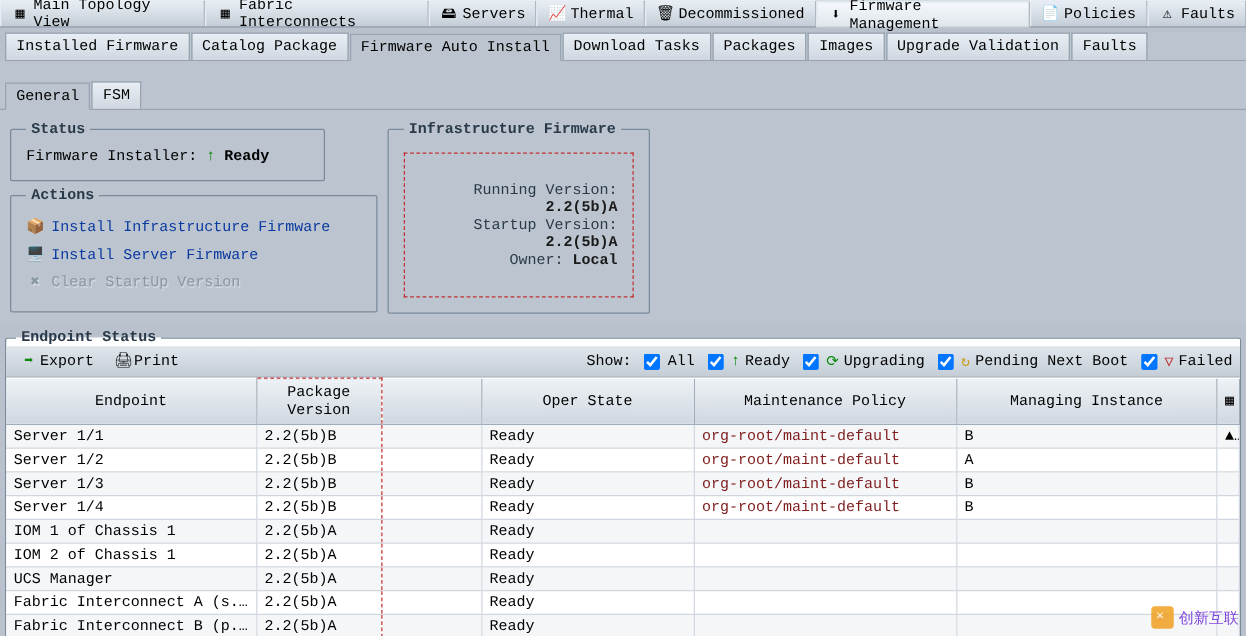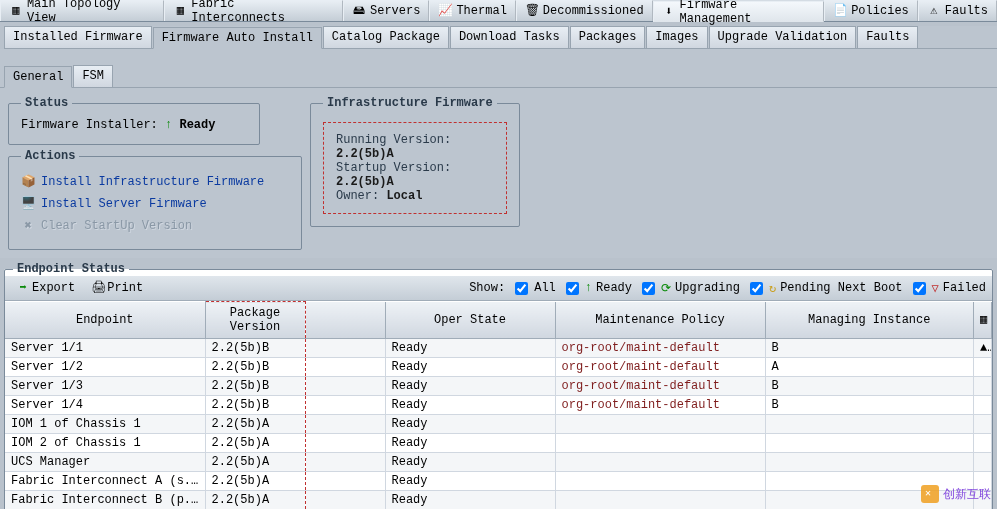--- a/index.html
+++ b/index.html
@@ -11,21 +11,21 @@
 .subtab{padding:3px 8px;border:1px solid #98a4b0;border-bottom:none;background:linear-gradient(#e8eef4,#d0d7e0);cursor:pointer;margin-right:1px}
 .subtab.active{background:#bcc5cf;border-bottom:1px solid #bcc5cf;position:relative;top:1px}
 .subtabs2{display:flex;background:#bcc5cf;border-bottom:1px solid #98a4b0;padding-left:4px;padding-top:16px}
 .content{padding:8px;background:#bcc5cf}
 .row-boxes{display:flex;gap:8px;align-items:flex-start}
 fieldset{border:1px solid #7a8a9a;border-radius:2px;padding:8px 12px 12px 12px;background:#bcc5cf}
 legend{font-weight:bold;padding:0 4px;color:#2a3a4a}
 .status-box{width:252px}
 .actions-box{width:294px;margin-top:4px}
 .infra-box{width:210px}
-.dashed{border:1px dashed #c03030;padding:10px 12px;margin-top:4px;}
+.dashed{border:1px dashed #c03030;padding:22px 12px;margin-top:4px;text-align:right}
 .dashed .label{color:#2a3a4a}
 .dashed .val{font-weight:bold;color:#1a1a1a}
 .action{display:flex;align-items:center;gap:6px;padding:4px 0;cursor:pointer;color:#0a3aa0}
 .action.disabled{color:#8a98a6;text-shadow:1px 1px #d0d7e0;cursor:default}
 .arrow-up{color:#0a8a0a;font-weight:bold}
 .endpoint-fieldset{border:1px solid #7a8a9a;border-top:1px solid #7a8a9a;margin:4px;padding:0;background:#fff}
 .endpoint-fieldset>legend{margin-left:8px;font-weight:bold}
 .toolbar{display:flex;align-items:center;justify-content:space-between;padding:3px 6px;background:linear-gradient(#e0e6ec,#c4cdd6);border-bottom:1px solid #a0acb8}
 .toolbar-left{display:flex;align-items:center;gap:6px}
 .toolbar-right{display:flex;align-items:center;gap:4px;font-size:12px}
@@ -77,22 +77,22 @@
       <span class="icon">📄</span>
       <span>Policies</span>
     </div>
     <div class="toptab">
       <span class="icon">⚠</span>
       <span>Faults</span>
     </div>
   </div>
 <div class="subtabs" id="subtabs">
     <div class="subtab">Installed Firmware</div>
+    <div class="subtab">Catalog Package</div>
     <div class="subtab active">Firmware Auto Install</div>
-    <div class="subtab">Catalog Package</div>
     <div class="subtab">Download Tasks</div>
     <div class="subtab">Packages</div>
     <div class="subtab">Images</div>
     <div class="subtab">Upgrade Validation</div>
     <div class="subtab">Faults</div>
   </div>
 <div class="subtabs2" id="subtabs2">
     <div class="subtab active">General</div>
     <div class="subtab">FSM</div>
   </div>

